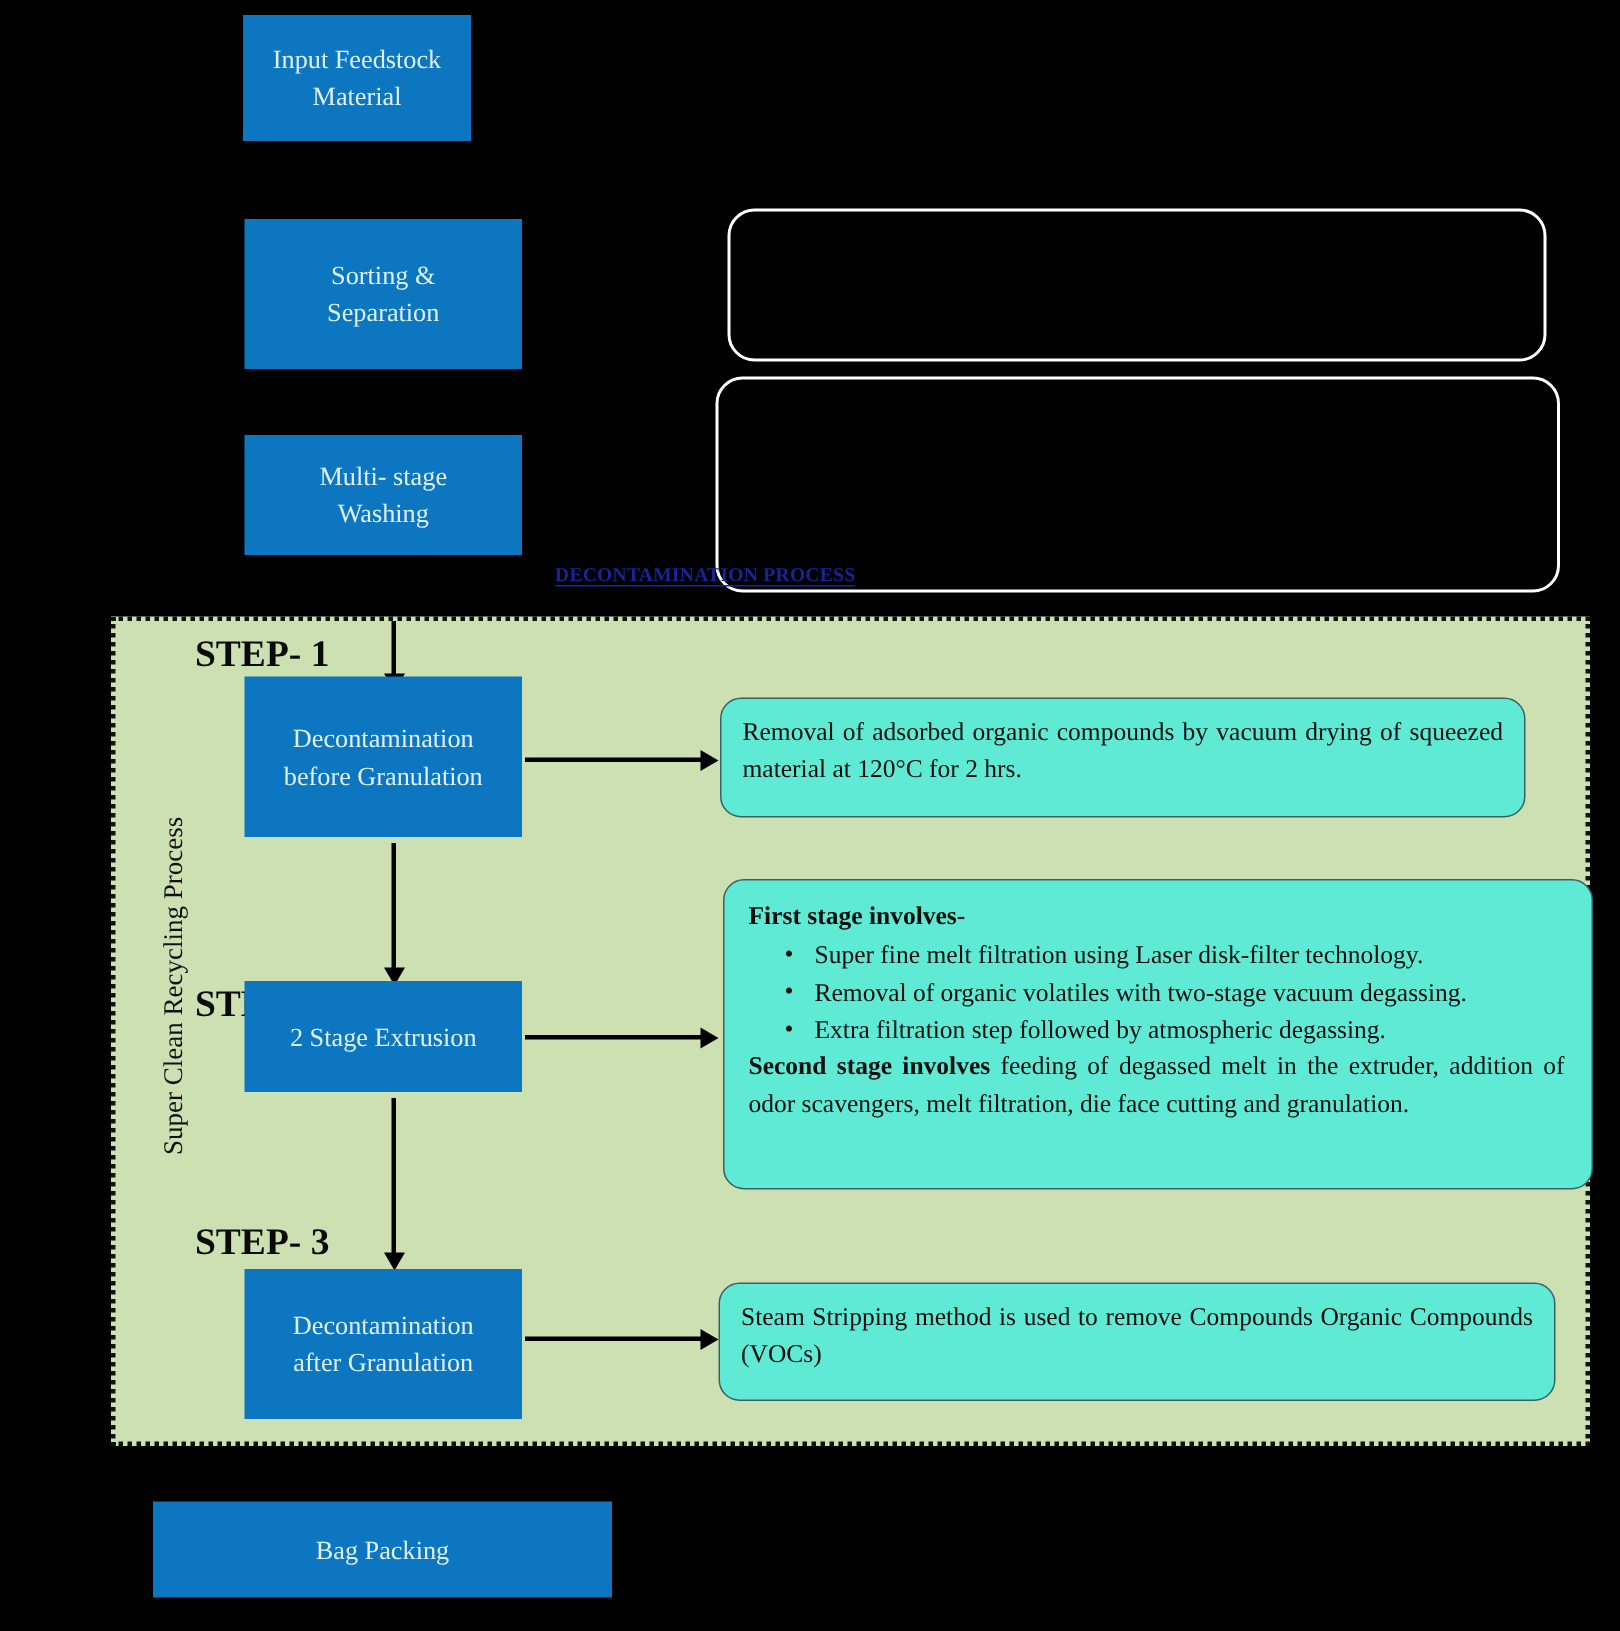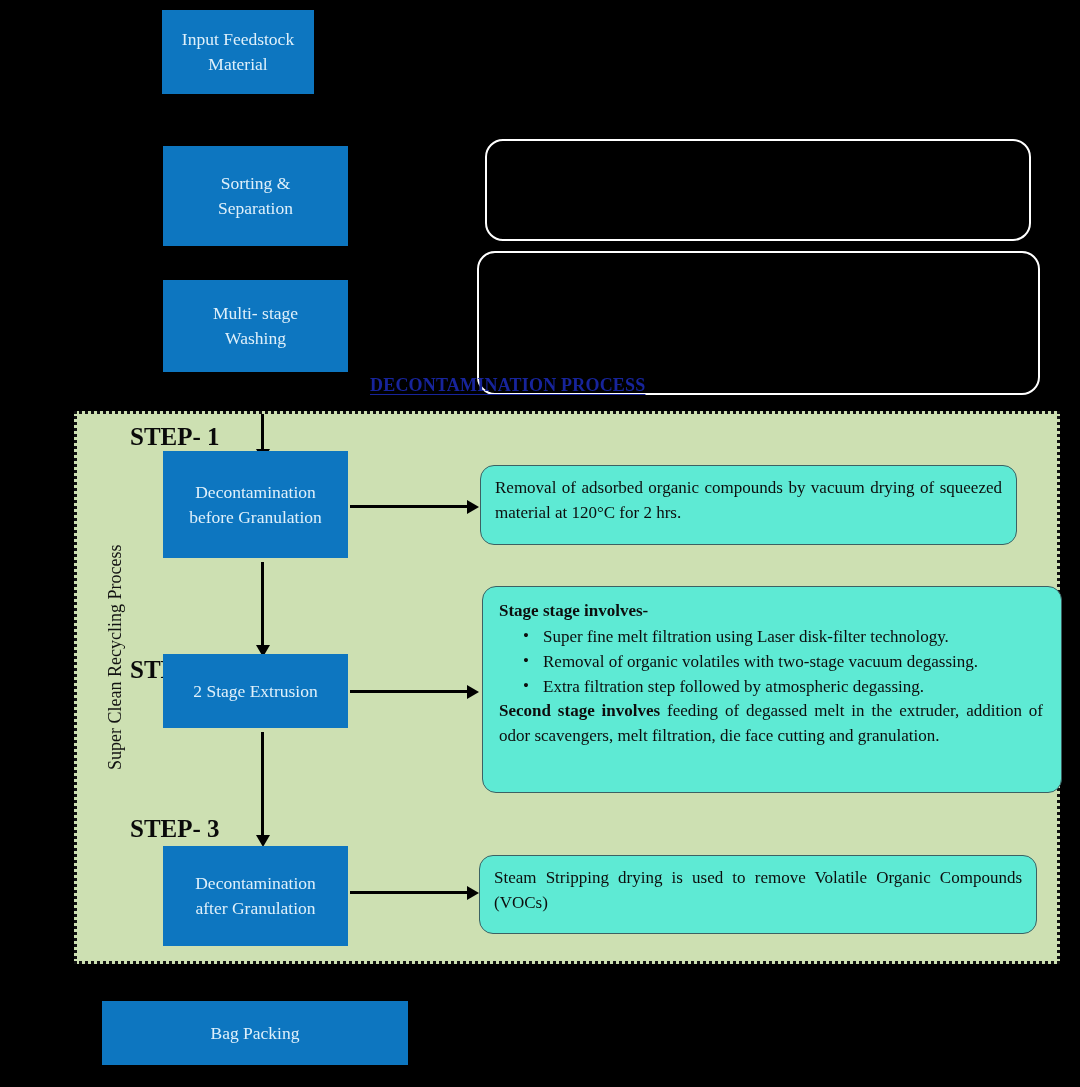--- a/index.html
+++ b/index.html
@@ -46,21 +46,21 @@
     border-radius: 18px;
     background: transparent;
     box-sizing: border-box;
   }
 
   
   .decon-heading {
     position: absolute;
     color: #17249b;
     font-weight: bold;
-    font-size: 18px;
+    font-size: 13px;
     letter-spacing: 0.2px;
     text-decoration: underline;
     text-underline-offset: 3px;
     white-space: nowrap;
   }
 
   
   .green-panel {
     position: absolute;
     background: #cde0b2;
@@ -158,21 +158,21 @@
 <body>
 
 <div id="stage">
 
   <div class="blue-box" style="left:162px; top:10px; width:152px; height:84px;">Input Feedstock
 Material</div>
 
   <div class="blue-box" style="left:163px; top:146px; width:185px; height:100px;">Sorting &amp;
 Separation</div>
 
-  <div class="blue-box" style="left:163px; top:280px; width:185px; height:92px;">Multi- stage
+  <div class="blue-box" style="left:163px; top:290px; width:185px; height:80px;">Multi- stage
 Washing</div>
 
   <div class="empty-box" style="left:485px; top:139px; width:546px; height:102px;"></div>
 
   <div class="empty-box" style="left:477px; top:251px; width:563px; height:144px;"></div>
 
   <div class="decon-heading" style="left:370px; top:375px;">DECONTAMINATION PROCESS</div>
 
   <div class="green-panel" style="left:74px; top:411px; width:986px; height:553px;"></div>
 
@@ -193,39 +193,39 @@
 
   <div class="arrow-v" style="left:261px; top:562px; height:84px;"></div>
 
   <div class="step-label" style="left:130px; top:656px;">STEP- 2</div>
 
   <div class="blue-box" style="left:163px; top:654px; width:185px; height:74px;">2 Stage Extrusion</div>
 
   <div class="arrow-h" style="left:350px; top:690px; width:118px;"></div>
 
   <div class="info-box" style="left:482px; top:586px; width:580px; height:207px; padding:12px 18px 12px 16px;">
-    <p class="bold">Stage stage involves-</p>
+    <p class="bold">First stage involves-</p>
     <ul>
       <li>Super fine melt filtration using Laser disk-filter technology.</li>
       <li>Removal of organic volatiles with two-stage vacuum degassing.</li>
       <li>Extra filtration step followed by atmospheric degassing.</li>
     </ul>
     <p class="justified">
       <span class="bold">Second stage involves</span><span> feeding of degassed melt in the extruder, addition of odor scavengers, melt filtration, die face cutting and granulation.</span>
     </p>
   </div>
 
   <div class="arrow-v" style="left:261px; top:732px; height:104px;"></div>
 
   <div class="step-label" style="left:130px; top:815px;">STEP- 3</div>
 
   <div class="blue-box" style="left:163px; top:846px; width:185px; height:100px;">Decontamination
 after Granulation</div>
 
   <div class="arrow-h" style="left:350px; top:891px; width:118px;"></div>
 
   <div class="info-box" style="left:479px; top:855px; width:558px; height:79px;">
-    <p class="justified">Steam Stripping drying is used to remove Volatile Organic Compounds (VOCs)</p>
+    <p class="justified">Steam Stripping method is used to remove Compounds Organic Compounds (VOCs)</p>
   </div>
 
   <div class="blue-box" style="left:102px; top:1001px; width:306px; height:64px;">Bag Packing</div>
 
 </div>
 
 </body></html>

